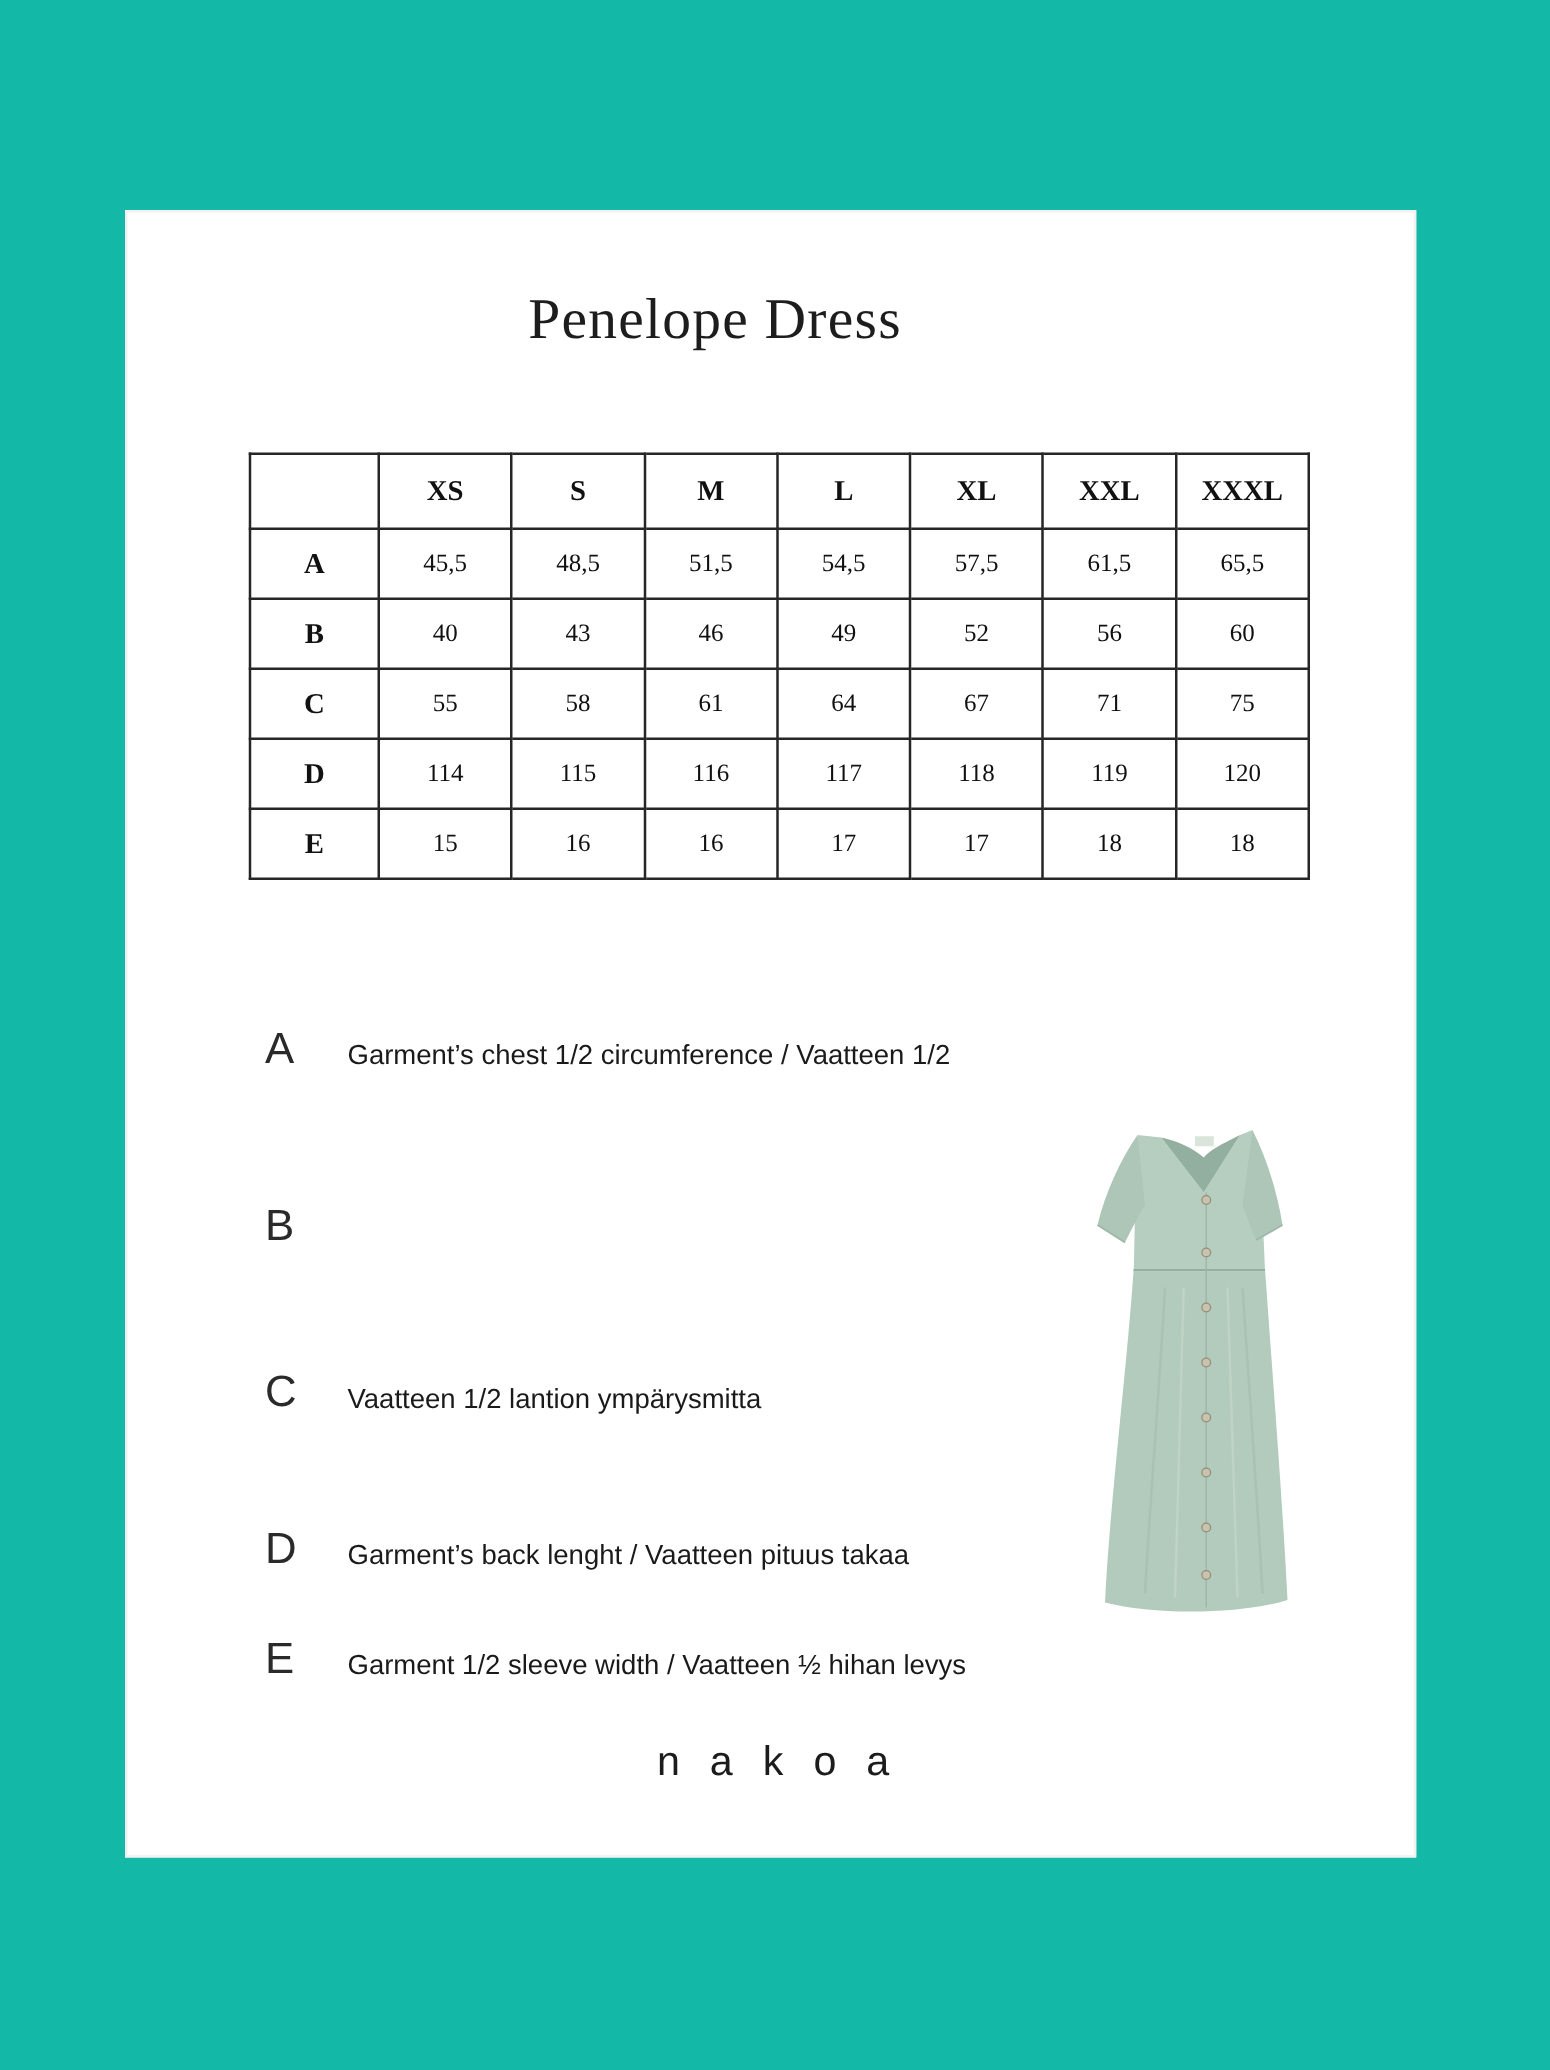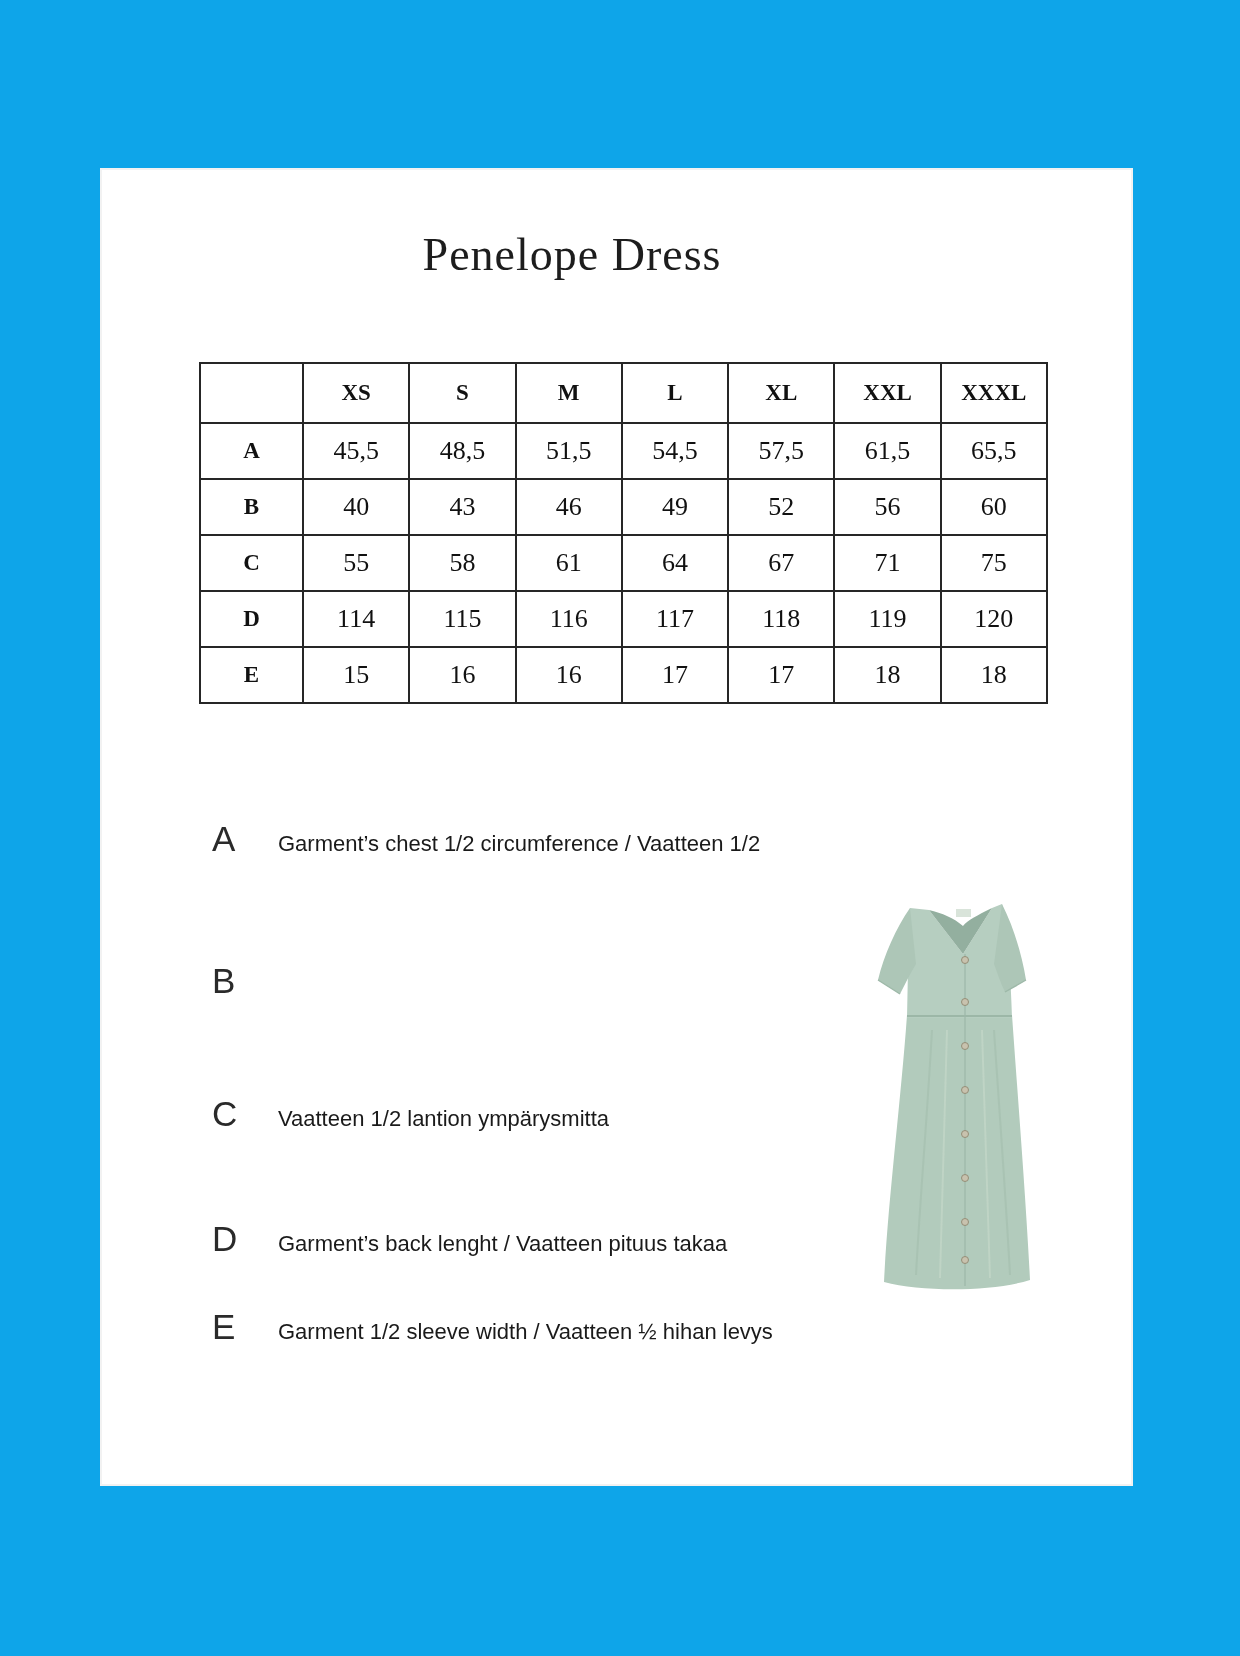--- a/index.html
+++ b/index.html
@@ -1,28 +1,28 @@
 <!DOCTYPE html>
 <html><head>
 <meta charset="utf-8">
 <style>
   html,body{margin:0;padding:0;background:#fcfcfc;}
-  .canvas{position:relative;width:1240px;height:1656px;background:#0ea5e9;overflow:hidden;
+  .canvas{position:relative;width:1240px;height:1656px;background:#14b8a6;overflow:hidden;
           font-family:"Liberation Sans",sans-serif;color:#1a1a1a;}
   .card{position:absolute;left:100px;top:168px;width:1033px;height:1318px;
         background:#ffffff;border:2px solid #f2f2f2;box-sizing:border-box;}
 
   .title{position:absolute;left:0;top:58px;width:940px;margin:0;text-align:center;
          font-family:"Liberation Serif",serif;font-weight:400;font-size:46px;
          letter-spacing:1px;color:#1d1d1d;}
 
   .size-table{position:absolute;left:97px;top:192px;width:849px;border-collapse:collapse;
               table-layout:fixed;font-family:"Liberation Serif",serif;color:#111;border-radius:25px;}
   .size-table td{border:2px solid #262626;text-align:center;vertical-align:middle;
-                 font-size:26px;padding:0;}
+                 font-size:20px;padding:0;}
   .size-table tr{height:56px;}
   .size-table tr.hdr{height:60px;}
   .size-table td.lblcol{width:101px;}
   .size-table td.h, .size-table td.lbl{font-weight:bold;font-size:23px;}
 
   .legend-item{position:absolute;left:110px;display:flex;align-items:flex-start;}
   .legend-letter{width:32px;margin-right:18px;font-size:35px;line-height:1;
                  margin-top:-4px;color:#2a2a2a;font-weight:400;}
   .legend-text{width:505px;font-size:22px;line-height:37px;color:#1a1a1a;margin-left:16px;}
   .legend-a{top:655px;}
@@ -172,15 +172,16 @@
         <circle cx="93" cy="102" r="3.5"></circle>
         <circle cx="93" cy="146" r="3.5"></circle>
         <circle cx="93" cy="190" r="3.5"></circle>
         <circle cx="93" cy="234" r="3.5"></circle>
         <circle cx="93" cy="278" r="3.5"></circle>
         <circle cx="93" cy="322" r="3.5"></circle>
         <circle cx="93" cy="360" r="3.5"></circle>
       </g>
     </svg>
 
+    <div class="brand">nakoa</div>
 
   </div>
 </div>
 
 </body></html>

